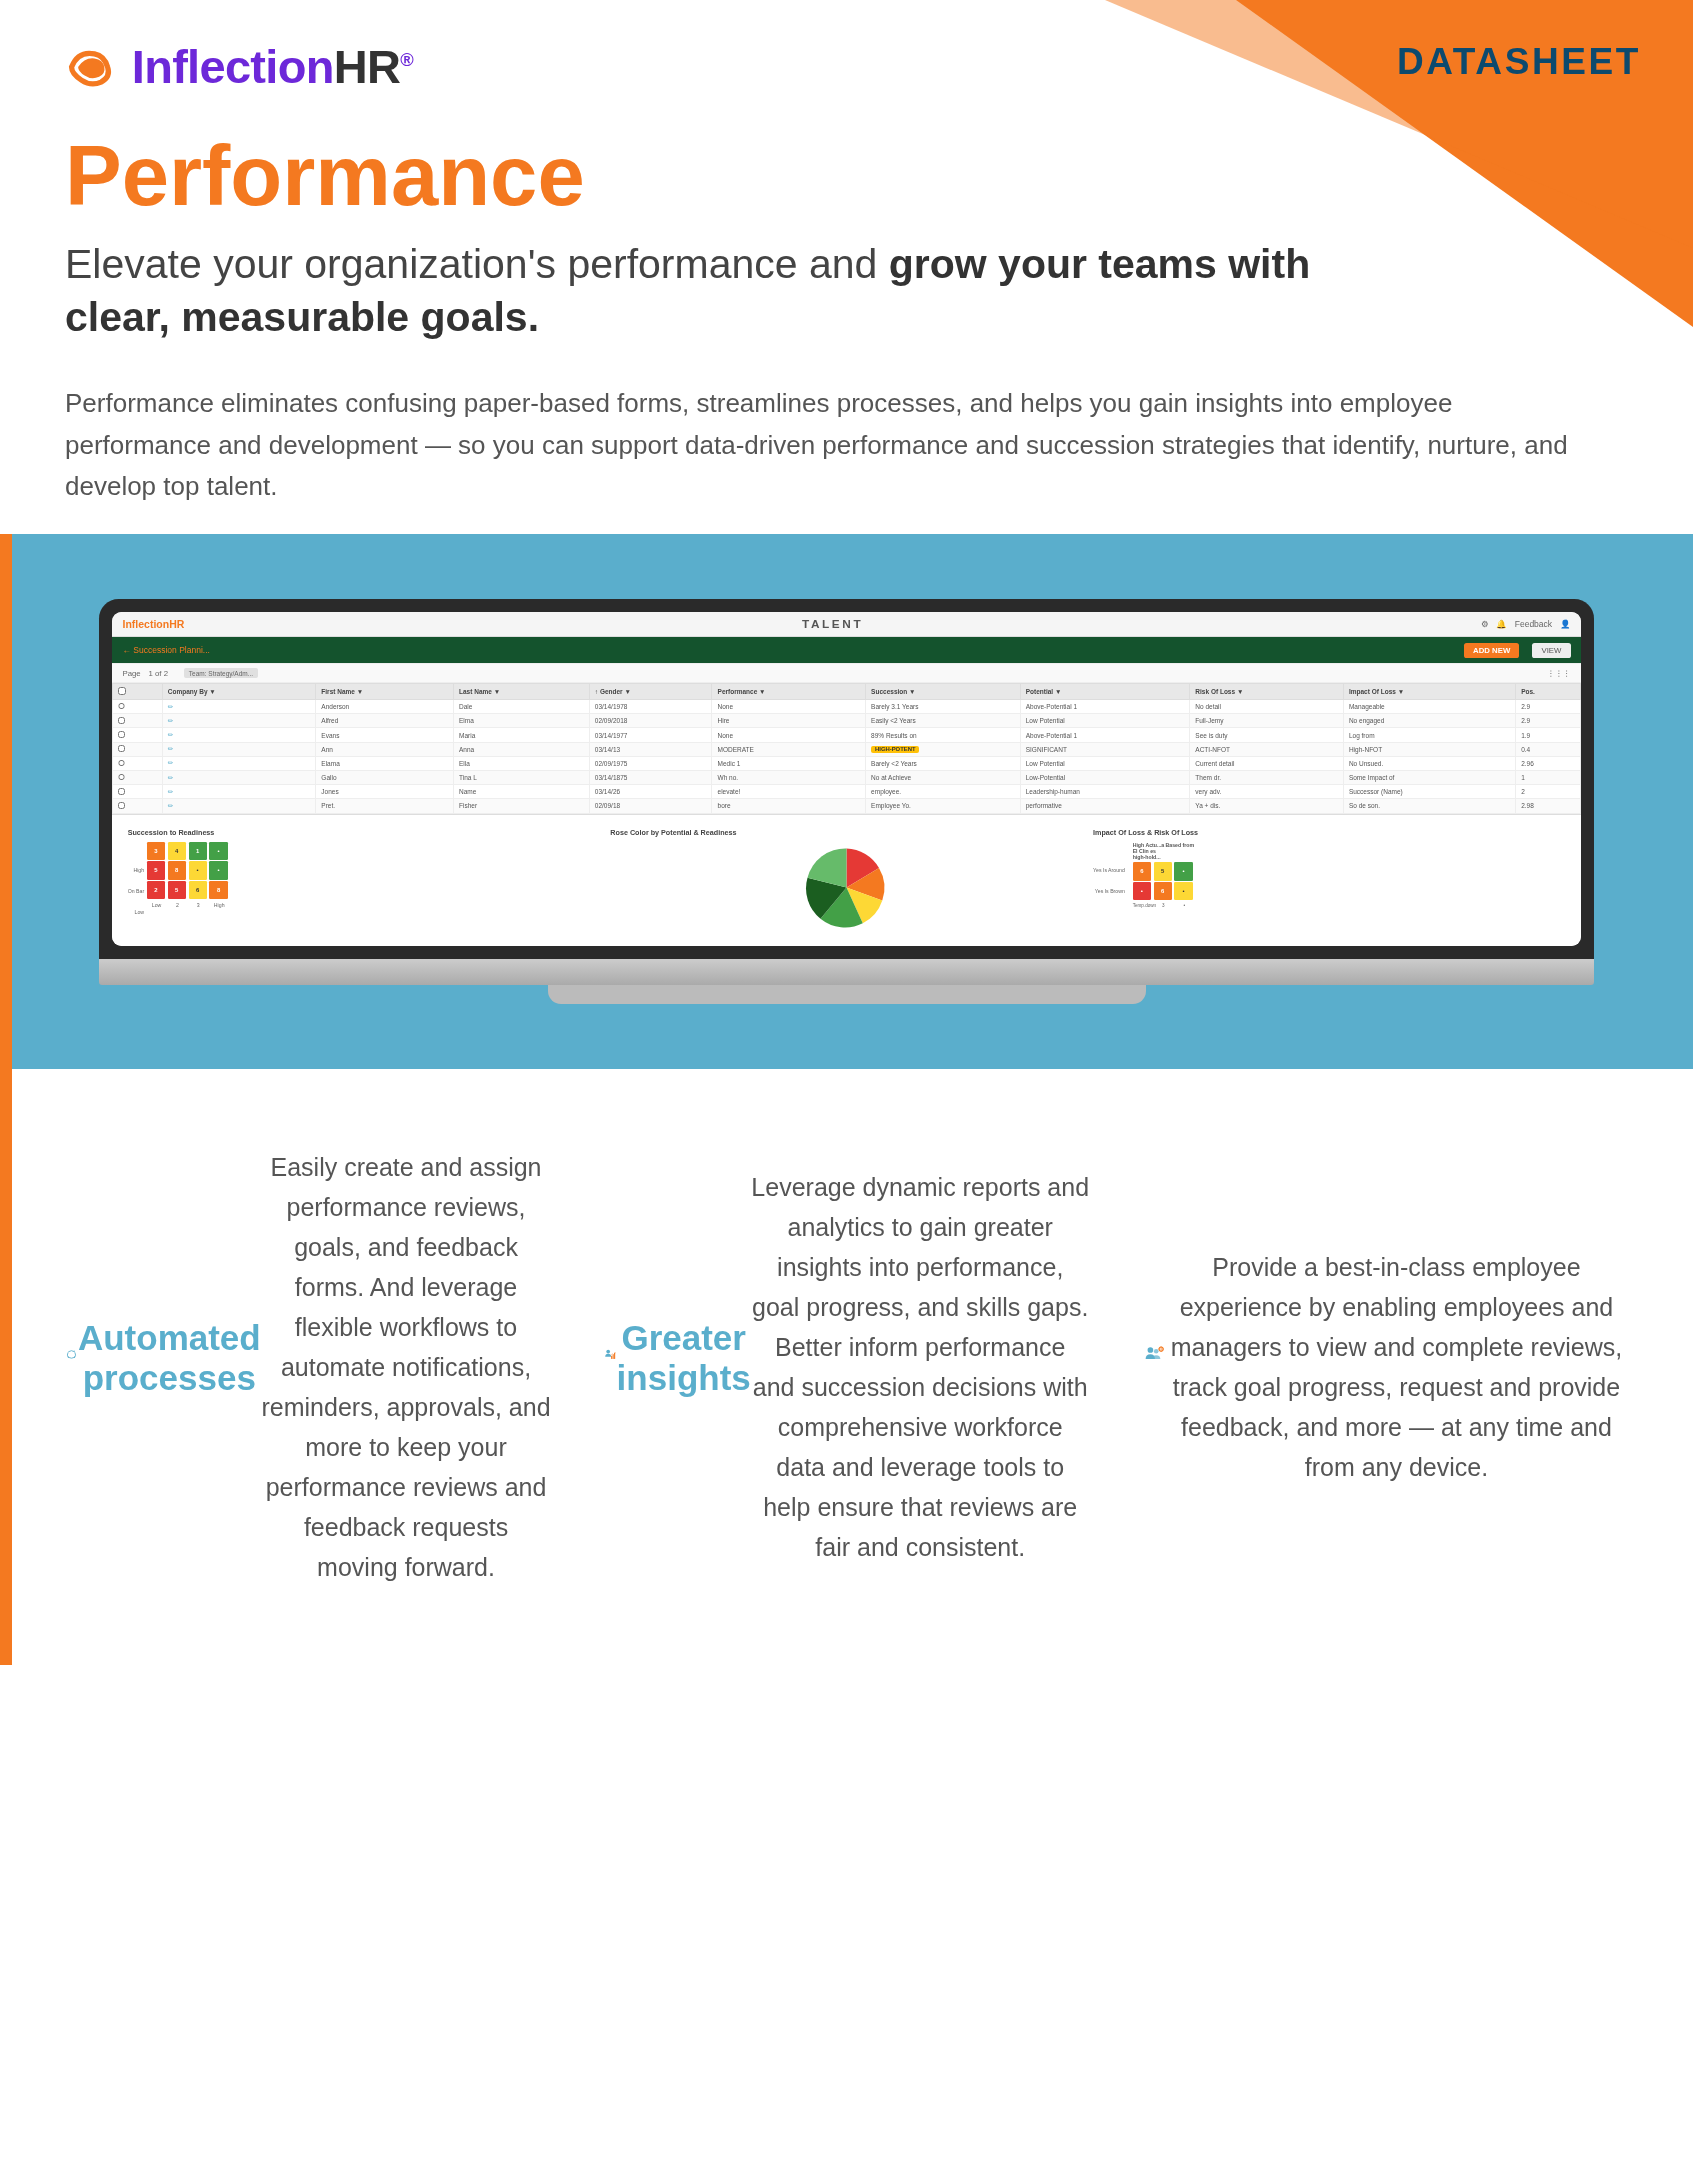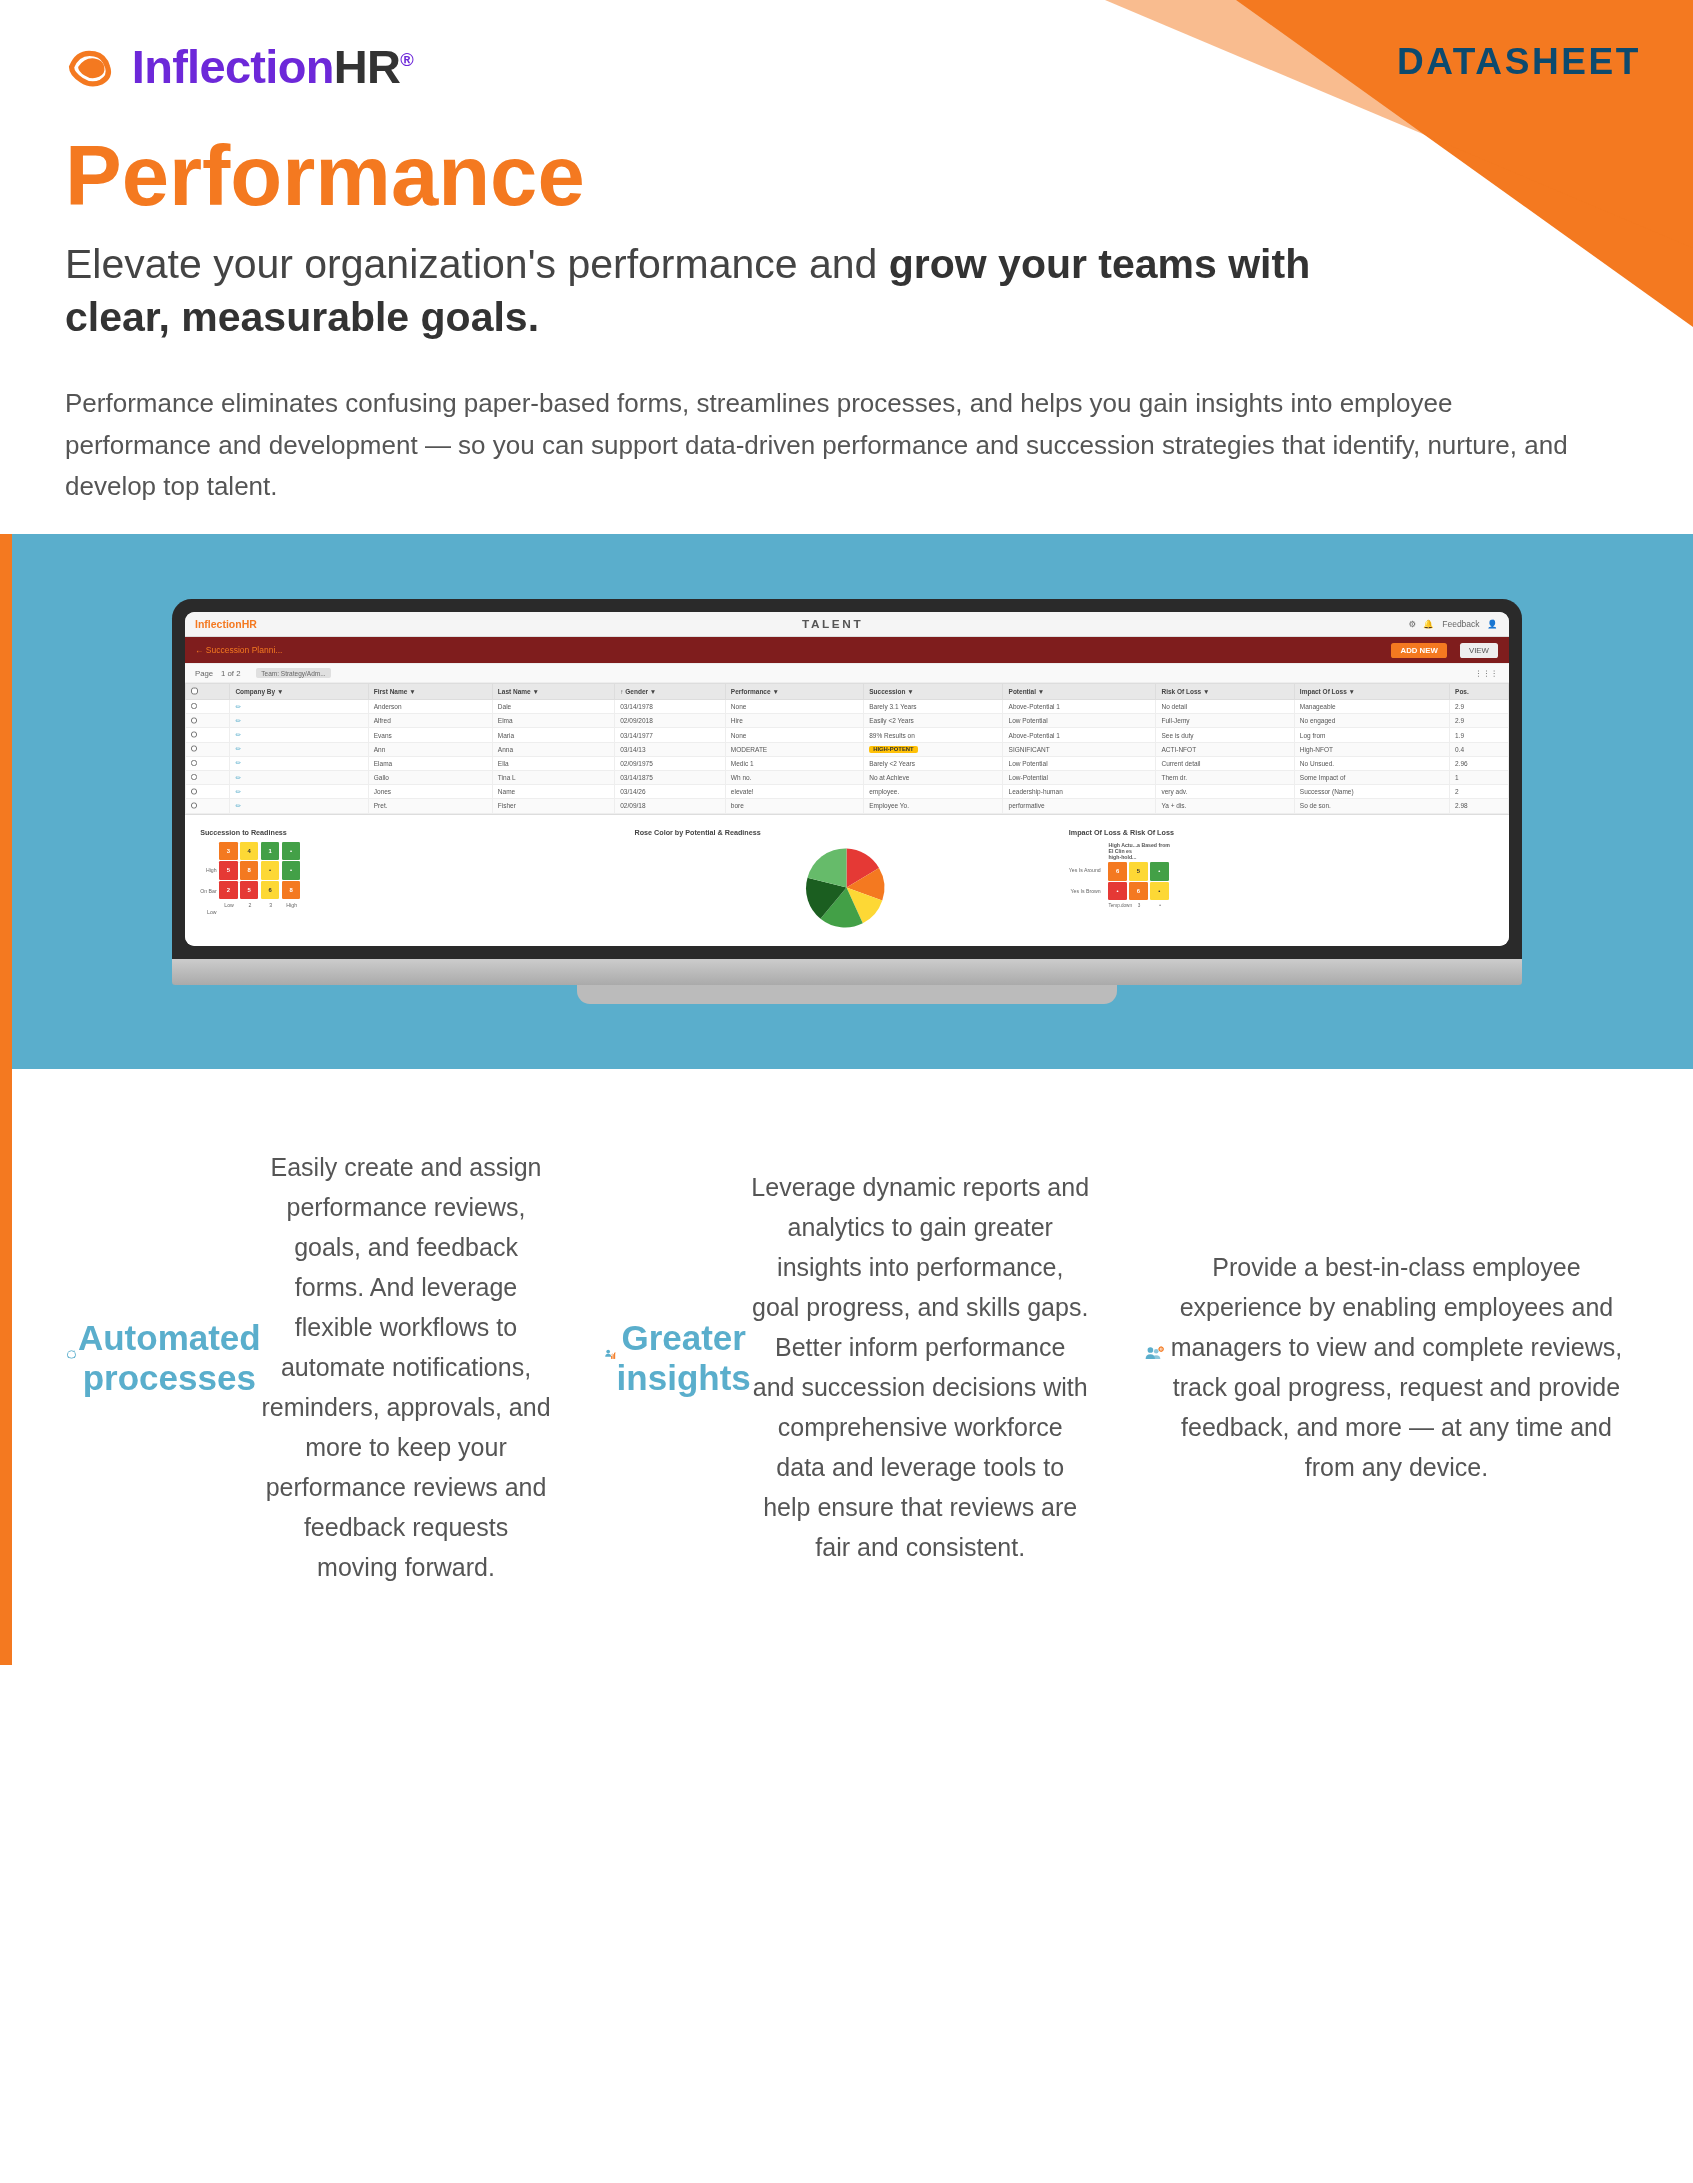--- a/index.html
+++ b/index.html
@@ -116,21 +116,21 @@
     .blue-section {
       background: #5AAECC;
       padding: 65px 65px;
       display: flex;
       justify-content: center;
       align-items: center;
     }
 
     .laptop-container {
       position: relative;
-      width: 1350px;
+      width: 1495px;
     }
 
     
     .laptop-screen-frame {
       background: #2a2a2a;
       border-radius: 19.6px 19.6px 0 0;
       padding: 13px;
       position: relative;
     }
 
@@ -184,21 +184,21 @@
 
     .app-header-actions {
       display: flex;
       gap: 7.8px;
       align-items: center;
       font-size: 8.5px;
       color: #666;
     }
 
     .app-sub-header {
-      background: #7f1d1d;
+      background: #14532d;
       padding: 5.2px 10.5px;
       display: flex;
       align-items: center;
       gap: 13px;
       border-bottom: 0.7px solid #eee;
     }
 
     .back-link {
       color: #F47920;
       font-size: 8.5px;

